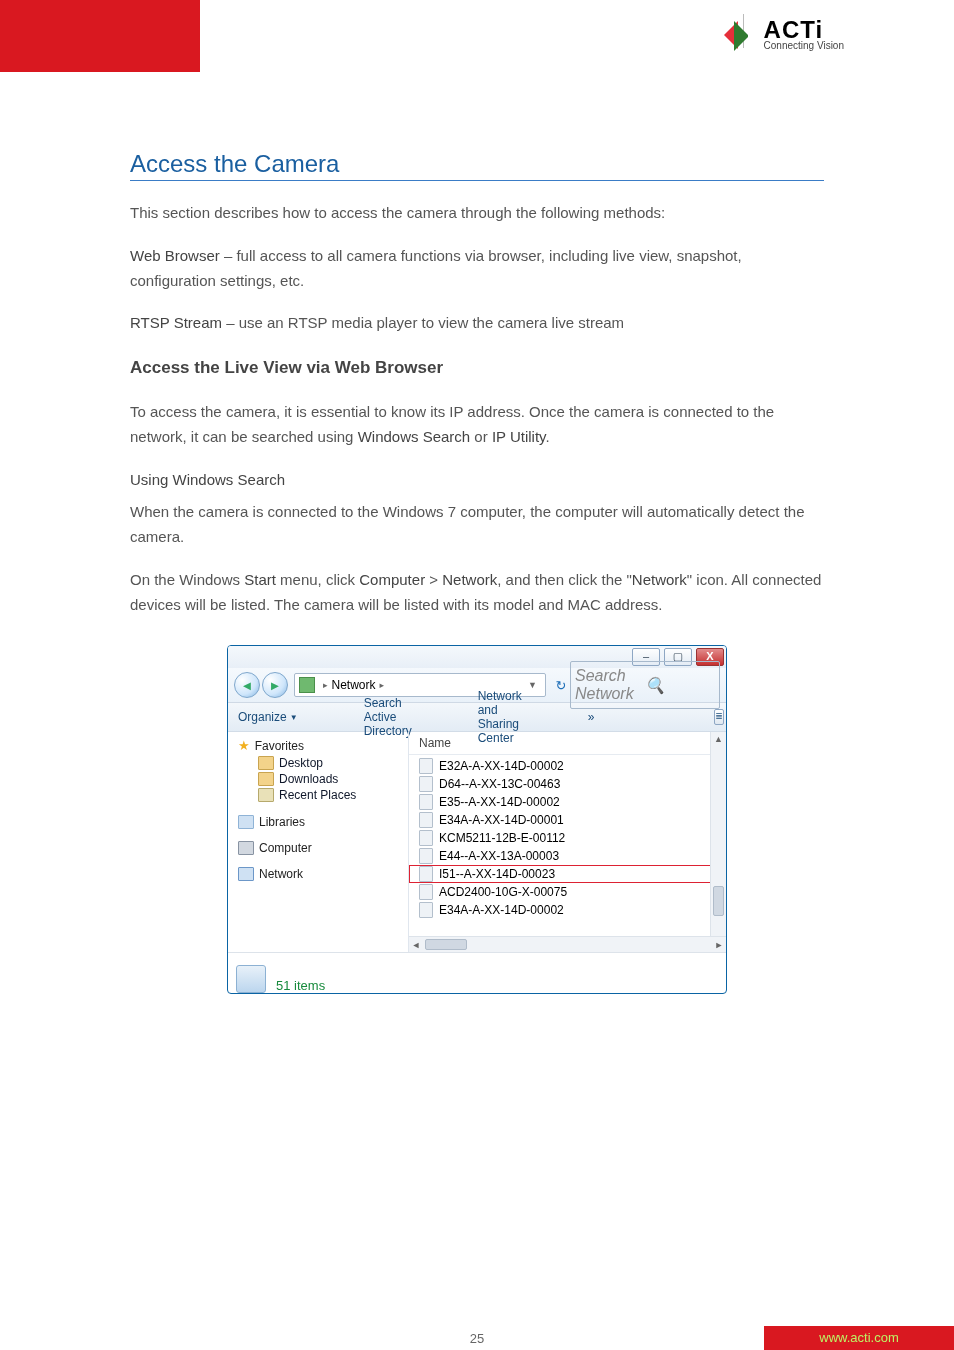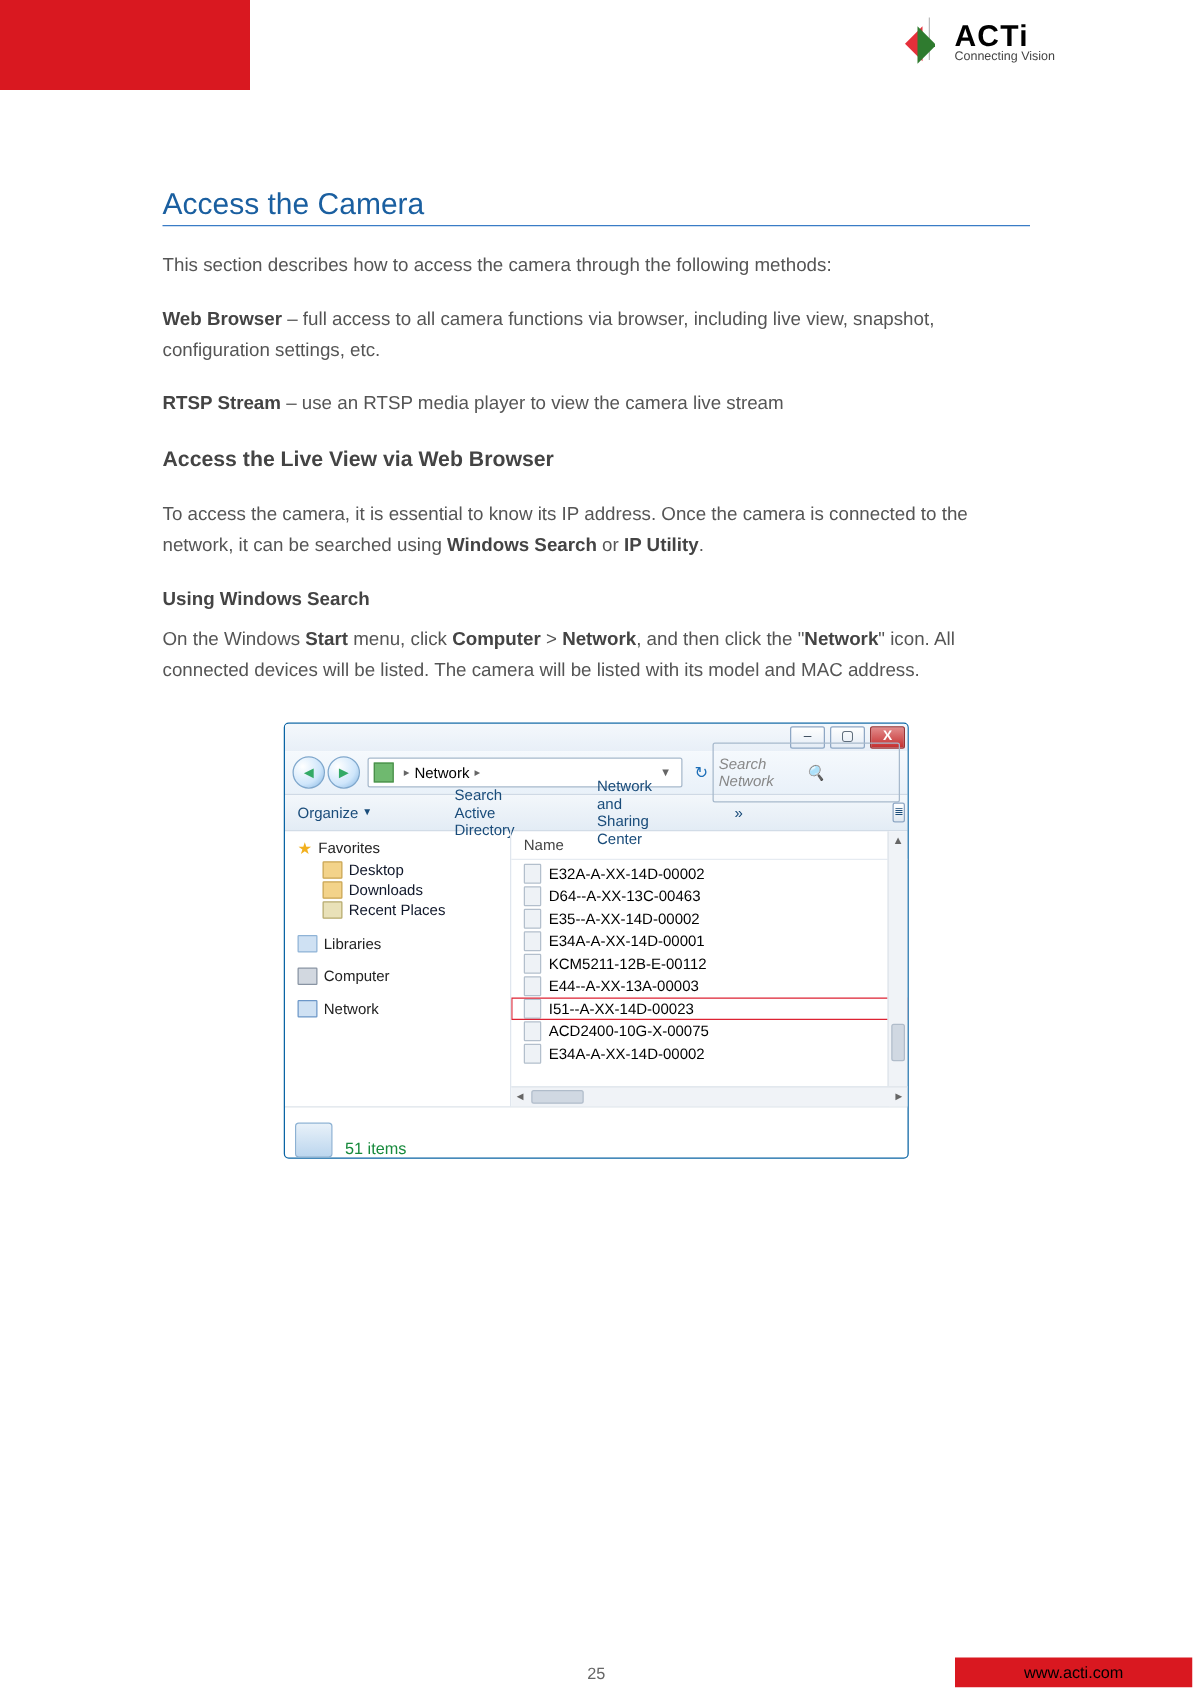--- a/index.html
+++ b/index.html
@@ -11,34 +11,34 @@
   .tri.l { border-width: 14px 14px 14px 0; border-color: transparent #e52f3a transparent transparent; }
   .tri.r { border-width: 14px 0 14px 14px; border-color: transparent transparent transparent #2f7b2f; margin-left:-4px;}
   .logo-text { margin-left: 6px; }
   .logo-t1 { font-weight: 800; font-size: 24px; letter-spacing: 1px; color:#000; }
   .logo-t2 { font-size: 10px; color:#444; margin-top:-4px;}
   .vline { position:absolute; right:210px; top:14px; width:1px; height:34px; background:#bbb;}
   .content { position: absolute; left: 130px; right: 130px; top: 150px; }
   h1 { font-size: 24px; font-weight: 400; color:#1a5fa0; margin:0 0 2px 0; border:none;}
   .hr { height:1px; background:#3a7cc6; margin-bottom:20px;}
   p { font-size: 15px; line-height: 1.65; color:#555; margin: 0 0 18px 0; }
-  .bold { font-weight:700; color:#444; }
+  .bold { font-weight:400; color:#444; }
   .sub { font-size: 17px; font-weight:700; color:#444; margin-top:8px; }
   .win { margin: 28px auto 0 auto; width: 500px; font-family: "Segoe UI","Tahoma",Arial,sans-serif; color:#000; }
   .win-frame { border:1px solid #0a64a4; border-radius:4px; overflow:hidden; background:#fff;}
   .win-title { display:flex; justify-content:flex-end; align-items:center; background:linear-gradient(#f4f8fc,#e8eff7); height:22px; padding:0 2px; }
   .wbtn { width:26px; height:16px; border:1px solid #8ea7c4; border-radius:2px; margin-left:4px; background:linear-gradient(#fefefe,#e4ecf5); font-size:11px; line-height:14px; text-align:center; color:#345; }
   .wbtn.close{ background:linear-gradient(#e28b8b,#c53030); border-color:#933; color:#fff; font-weight:bold;}
   .win-nav { display:flex; align-items:center; height:34px; background:linear-gradient(#f5f9fd,#e9f1f9); padding:0 6px; border-bottom:1px solid #cfd9e5;}
   .navbtn{ width:24px; height:24px; border-radius:50%; background:radial-gradient(circle at 30% 30%,#fff,#cfe6fb 60%,#7fb2e0); border:1px solid #7fa7cc; margin-right:2px; display:flex;align-items:center;justify-content:center;font-size:13px;color:#3a6;}
   .addr { flex:1; display:flex; align-items:center; height:22px; border:1px solid #a7b9cc; background:#fff; border-radius:2px; margin:0 6px 0 4px; font-size:12px; padding:0 4px;}
   .addr .ic{ width:14px;height:14px;background:#6fb96f;border:1px solid #4a8f4a; margin-right:4px;}
   .addr .tri2{ font-size:9px; color:#666; margin:0 4px;}
   .refresh{ width:18px;height:18px; color:#1e6fb8; font-size:13px; display:flex;align-items:center;justify-content:center;}
-  .search{ width:140px; height:22px; border:1px solid #a7b9cc; border-radius:2px; display:flex;align-items:center; padding:12px 4px; font-size:12px;}
+  .search{ width:140px; height:22px; border:1px solid #a7b9cc; border-radius:2px; display:flex;align-items:center; padding:12px 4px; font-size:16px;}
   .search span{ color:#888; font-style:italic; flex:1;}
   .search .mag{ color:#3b7cc2;}
   .win-tool{ display:flex; align-items:center; height:28px; background:linear-gradient(#f3f7fb,#e3ecf5); border-bottom:1px solid #d2dce7; font-size:12px; color:#1a4c7a; padding:0 10px;gap:48px;}
   .win-tool .item{ margin-right:18px; display:flex;align-items:center;}
   .win-tool .dd{ font-size:8px; margin-left:3px;}
   .win-tool .spacer{flex:1;}
   .win-tool .viewic{ width:16px;height:14px; border:1px solid #8ea7c4; background:linear-gradient(#fff,#dfe8f1); margin-left:6px; border-radius:2px; font-size:9px; line-height:12px; text-align:center;}
   .win-tool .help{ width:16px;height:16px;border-radius:50%;background:radial-gradient(#bfe5ff,#3b9de0);color:#fff;font-size:11px;line-height:16px;text-align:center;margin-left:6px;font-weight:bold;}
   .win-body{ display:flex; height:220px; }
   .side{ width:170px; border-right:1px solid #e0e6ee; padding:6px 0 0 10px; font-size:12px;}
@@ -63,21 +63,21 @@
   .hscroll .ar{ width:14px; text-align:center; font-size:9px; color:#666;}
   .hscroll .thumb{ width:40px; height:9px; background:#d0d8e2; border:1px solid #b0bcca; border-radius:2px; margin-left:2px;}
   .vscroll{ position:absolute; right:0; top:0; bottom:0; width:15px; background:#f0f3f7; border-left:1px solid #dde3ea; display:flex; flex-direction:column; align-items:center;}
   .vscroll .ar{height:14px; font-size:9px; color:#666; line-height:14px;}
   .vscroll .trk{flex:1; width:100%; display:flex; align-items:flex-end; padding-bottom:22px;}
   .vscroll .thumb{ width:9px; height:28px; background:#d0d8e2; border:1px solid #b0bcca; border-radius:2px; margin:0 auto;}
   .status{ display:flex; align-items:flex-end; height:40px; border-top:1px solid #dde3ea; padding:0 8px; font-size:13px;}
   .status .netic{ width:28px;height:26px; background:linear-gradient(#e8f1f9,#bcd6ee); border:1px solid #8cb1d3; border-radius:3px; margin-right:10px;}
   .status .cnt{ color:#178a3c;}
   .footer{ position:absolute; left:0; right:0; bottom:0; height:28px; }
-  .footer .bar{ position:absolute; right:0; bottom:0; width:190px; height:24px; background:#d91820; color:#000000; font-size:13px; text-align:center; line-height:24px;}
+  .footer .bar{ position:absolute; right:0; bottom:0; width:190px; height:24px; background:#d91820; color:#bef264; font-size:13px; text-align:center; line-height:24px;}
   .footer .pg{ position:absolute; left:50%; transform:translateX(-50%); bottom:4px; font-size:13px; color:#666;}
 </style>
 </head>
 <body>
 
 <div class="page">
   <div class="redbar"></div>
   <div class="vline"></div>
   <div class="logo">
     <div class="logo-mark">
@@ -103,20 +103,21 @@
       <span class="bold">RTSP Stream</span><span> – use an RTSP media player to view the camera live stream</span>
     </p>
 
     <p class="sub">Access the Live View via Web Browser</p>
 
     <p>
       <span>To access the camera, it is essential to know its IP address. Once the camera is connected to the network, it can be searched using </span><span class="bold">Windows Search</span><span> or </span><span class="bold">IP Utility</span><span>.</span>
     </p>
 
     <p class="bold" style="margin-bottom:8px;">Using Windows Search</p>
+    <p>When the camera is connected to the Windows 7 computer, the computer will automatically detect the camera.</p>
     <p>
       <span>On the Windows </span><span class="bold">Start</span><span> menu, click </span><span class="bold">Computer</span><span> &gt; </span><span class="bold">Network</span><span>, and then click the "</span><span class="bold">Network</span><span>" icon. All connected devices will be listed. The camera will be listed with its model and MAC address.</span>
     </p>
 
     <div class="win">
       <div class="win-frame">
         <div class="win-title">
           <div class="wbtn">–</div>
           <div class="wbtn">▢</div>
           <div class="wbtn close">X</div>

